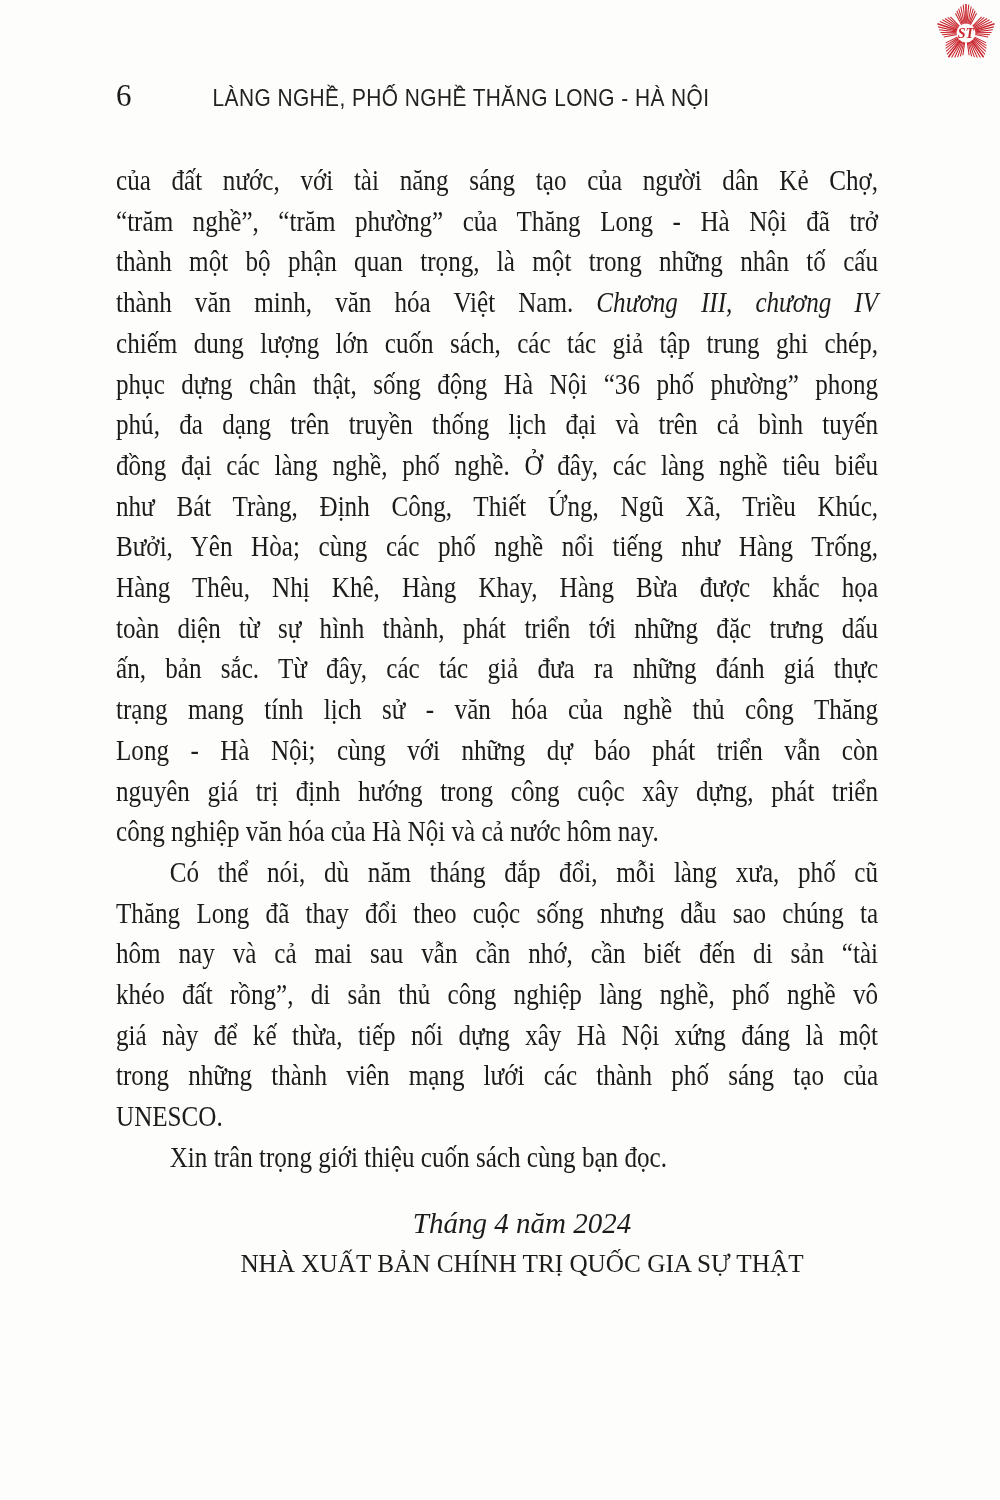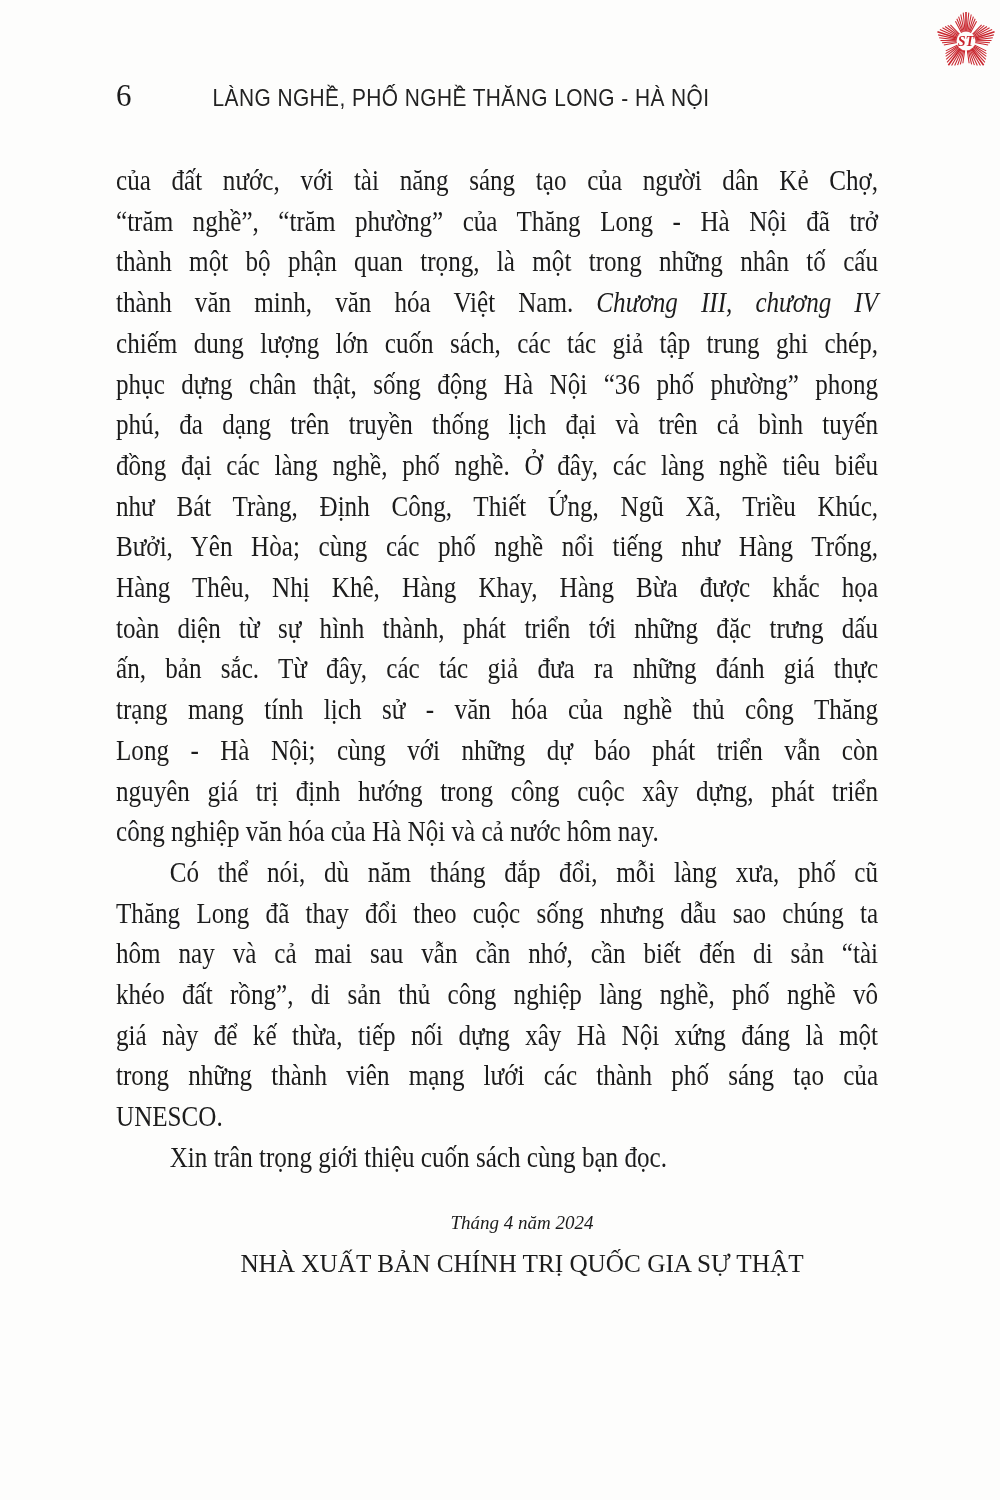--- a/index.html
+++ b/index.html
@@ -29,21 +29,21 @@
     transform: translateX(-50%) scaleX(0.87);
     font-family: "Liberation Sans", sans-serif;
     font-size: 24px;
     line-height: 28px;
     letter-spacing: 0.5px;
     white-space: nowrap;
     color: #222;
   }
   .logo {
     position: absolute;
-    right: 2px; top: 12px;
+    right: 2px; top: 4px;
     width: 66px; height: 64px;
   }
   .logo svg { display: block; width: 66px; height: 64px; }
   .logo text {
     font-family: "Liberation Serif", serif;
     font-weight: bold;
     font-style: italic;
     font-size: 14px;
   }
   
@@ -64,21 +64,21 @@
   
   .page-footer {
     position: absolute;
     left: 141px; top: 1204px;
     width: 762px;
     text-align: center;
     color: #1c1c1c;
   }
   .date-line {
     font-style: italic;
-    font-size: 19px;
+    font-size: 29px;
     line-height: 38px;
   }
   .publisher-line {
     margin-top: 5px;
     font-size: 26px;
     line-height: 34px;
     transform: scaleX(0.97);
     white-space: nowrap;
   }
 </style>

